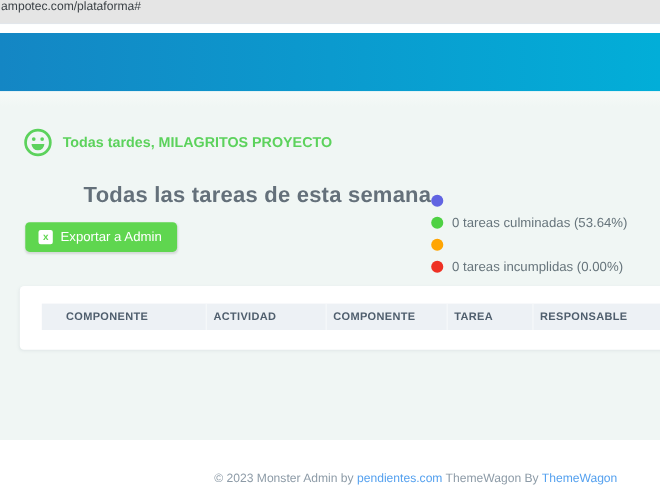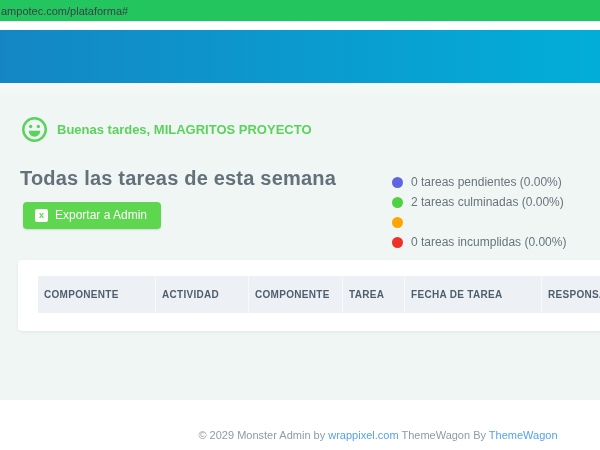--- a/index.html
+++ b/index.html
@@ -7,23 +7,23 @@
   body {
     font-family: "Liberation Sans", sans-serif;
     overflow: hidden;
     background: #fff;
   }
   .screen { position: relative; width: 600px; height: 450px; overflow: hidden; }
 
   
   .urlbar {
     height: 22px;
-    background: #22c55e;
+    background: #e5e5e5;
     border-bottom: 1px solid #e2e6ec;
-    display: flex; align-items: center;
+    display: flex; 
     font-size: 11px; color: #3c4247;
     padding-left: 1px;
     white-space: nowrap;
   }
   .white-strip { height: 8px; background: #ffffff; }
 
   
   .topbar {
     height: 53px;
     background: linear-gradient(90deg, #1486c4 0%, #02aed8 100%);
@@ -42,20 +42,21 @@
     margin: 33px 0 0 21px;
     font-size: 13px; font-weight: bold;
   }
   .greeting svg { display: block; }
 
   .row { display: flex; margin-top: 24px; }
   .left-col { width: 392px; padding-left: 20px; }
   .page-title {
     font-size: 20px; font-weight: bold; color: #64707a;
     letter-spacing: 0.2px;
+    text-align: right;
   }
   .export-btn {
     margin: 12px 0 0 3px;
     display: inline-flex; align-items: center; gap: 7px;
     border: none; border-radius: 4px;
     padding: 6px 14px 7px 12px;
     color: #fff; font-size: 12px; font-family: inherit;
     cursor: pointer;
     box-shadow: 0 1px 2px rgba(0,0,0,0.12);
   }
@@ -77,26 +78,27 @@
   .card {
     margin: 8px 0 0 18px;
     width: 720px;
     background: #fff;
     border-radius: 4px;
     padding: 16px 20px 18px 20px;
     box-shadow: 0 1px 3px rgba(90,110,130,0.10);
   }
   .thead { display: flex; }
   .th {
-    height: 37px;
+    height: 24px;
     display: flex; align-items: center;
     padding-left: 6px;
     font-size: 10px; font-weight: bold; color: #4f5e6d;
     letter-spacing: 0.3px;
     border-left: 1px solid #f7f9fb;
+    margin-left: 16px;
   }
   .th:first-child { border-left: none; }
 
   
   .footer { height: 50px; background: #fff; }
   .footer-inner {
     width: 756px; text-align: center;
     padding-top: 29px;
     font-size: 11px; color: #8d9ba7;
   }
@@ -120,70 +122,68 @@
       <div class="greeting" style="color: rgb(92, 210, 92);">
         <span>
           <svg viewBox="0 0 24 24" width="27" height="27" aria-hidden="true">
             <circle cx="12" cy="12" r="10" fill="none" stroke="currentColor" stroke-width="2.2"></circle>
             <circle cx="8.6" cy="9.3" r="1.5" fill="currentColor"></circle>
             <circle cx="15.4" cy="9.3" r="1.5" fill="currentColor"></circle>
             <path d="M6.8 13.2h10.4a5.2 5.2 0 0 1-10.4 0z" fill="currentColor"></path>
           </svg>
         </span>
         <span>
-          <span>Buenas tardes,</span>
+          <span>Todas tardes,</span>
           <span>MILAGRITOS PROYECTO</span>
         </span>
       </div>
 
       <div class="row">
         <div class="left-col">
           <div class="page-title">Todas las tareas de esta semana</div>
           <button class="export-btn" style="background-color: rgb(95, 214, 79);">
             <span class="xl-icon" style="color: rgb(95, 214, 79);">x</span>
             <span>Exportar a Admin</span>
           </button>
         </div>
 
         <div class="legend">
           <div class="legend-row">
             <span class="dot" style="background-color: rgb(97, 100, 226);"></span>
-            <span>0 tareas pendientes (0.00%)</span>
           </div>
           <div class="legend-row">
             <span class="dot" style="background-color: rgb(78, 209, 67);"></span>
-            <span>2 tareas culminadas (0.00%)</span>
+            <span>0 tareas culminadas (53.64%)</span>
           </div>
           <div class="legend-row">
             <span class="dot" style="background-color: rgb(255, 165, 2);"></span>
           </div>
           <div class="legend-row">
             <span class="dot" style="background-color: rgb(238, 49, 36);"></span>
             <span>0 tareas incumplidas (0.00%)</span>
           </div>
         </div>
       </div>
 
       <div class="card">
         <div class="thead" style="background-color: rgb(237, 241, 245);">
           <div class="th" style="width:117px">COMPONENTE</div>
           <div class="th" style="width:93px">ACTIVIDAD</div>
           <div class="th" style="width:94px">COMPONENTE</div>
           <div class="th" style="width:62px">TAREA</div>
-          <div class="th" style="width:137px">FECHA DE TAREA</div>
           <div class="th" style="width:177px">RESPONSABLE</div>
         </div>
         <div></div>
       </div>
 
     </div>
   </div>
 
   <div class="footer">
     <div class="footer-inner">
-      <span>© 2029 Monster Admin by</span>
-      <a href="#" style="color: rgb(85, 161, 239);">wrappixel.com</a>
+      <span>© 2023 Monster Admin by</span>
+      <a href="#" style="color: rgb(85, 161, 239);">pendientes.com</a>
       <span>ThemeWagon By</span>
       <a href="#" style="color: rgb(85, 161, 239);">ThemeWagon</a>
     </div>
   </div>
 
 </div>
 
 </body></html>

